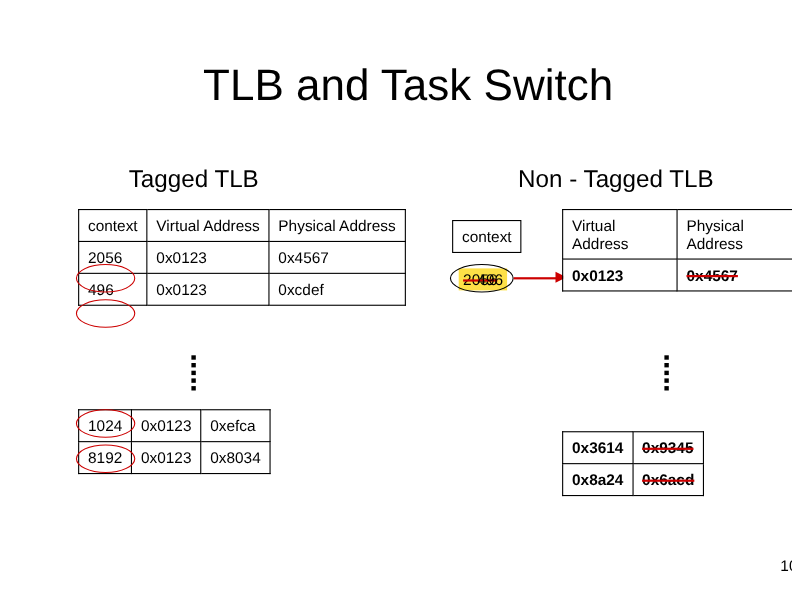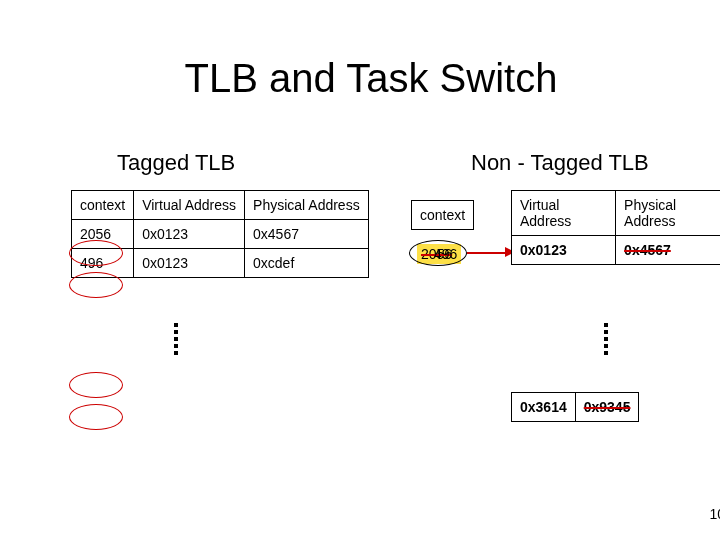--- a/index.html
+++ b/index.html
@@ -187,20 +187,34 @@
     </table>
 
   <div class="vdots" style="top:320px; left:160px;">
     <span></span>
       <span></span>
       <span></span>
       <span></span>
       <span></span>
   </div>
 
+  <table class="tlb" id="tbl-left-bot">
+    <tbody>
+        <tr>
+      <td>1024</td>
+      <td>0x0123</td>
+      <td>0xefca</td>
+    </tr>
+    <tr>
+      <td>8192</td>
+      <td>0x0123</td>
+      <td>0x8034</td>
+    </tr>
+  </tbody>
+    </table>
 
   <div class="oval" style="top:240px; left:58px; width:52px; height:24px;"></div>
   <div class="oval" style="top:272px; left:58px; width:52px; height:24px;"></div>
   <div class="oval" style="top:372px; left:58px; width:52px; height:24px;"></div>
   <div class="oval" style="top:404px; left:58px; width:52px; height:24px;"></div>
 
   <div class="ctx-label">context</div>
   <div class="ctx-val">
     <span class="strike">2056</span>
     <span style="margin-left:-22px;">496</span>
@@ -230,19 +244,23 @@
       <span></span>
       <span></span>
   </div>
 
   <table class="tlb" id="tbl-right-bot">
     <tbody>
         <tr>
       <td><b>0x3614</b></td>
       <td><b><span class="strike">0x9345</span></b></td>
     </tr>
+    <tr>
+      <td><b>0x8a24</b></td>
+      <td><b><span class="strike">0x6acd</span></b></td>
+    </tr>
   </tbody>
     </table>
 
 
   <div class="pagenum">10</div>
 
 </div>
 
 </body></html>

